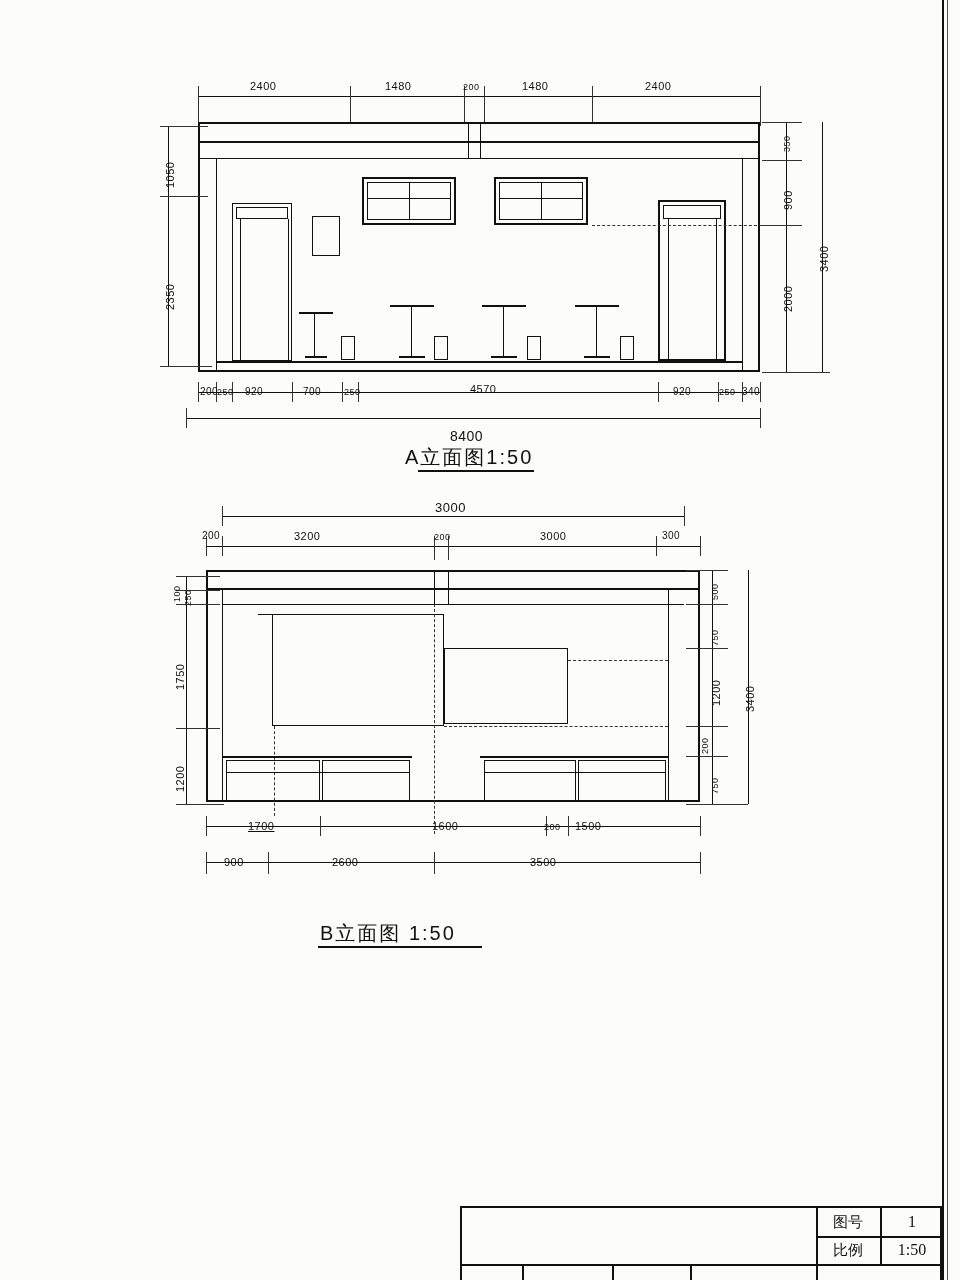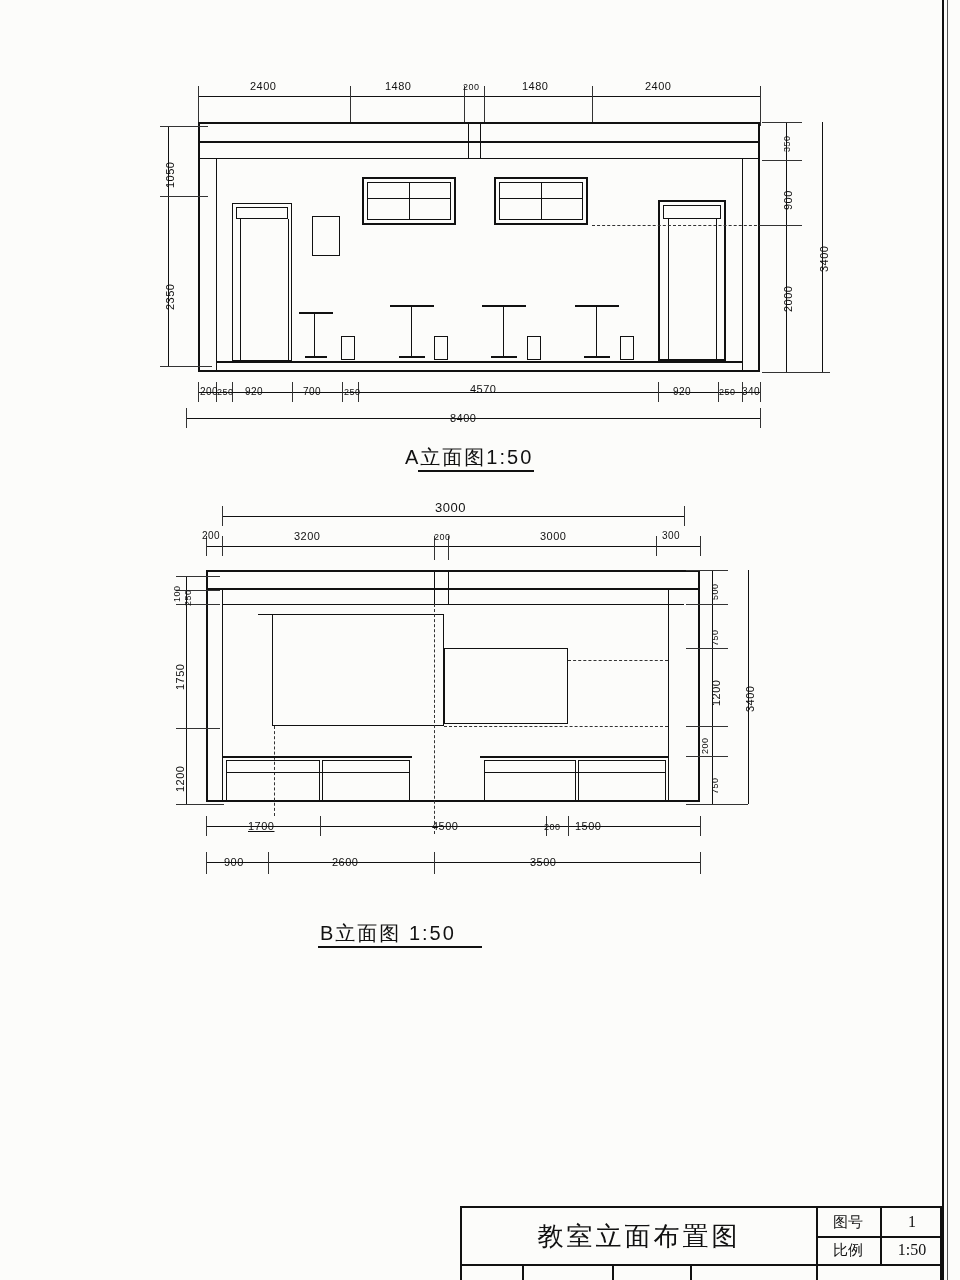--- a/index.html
+++ b/index.html
@@ -162,21 +162,21 @@
     <span class="txt sm" style="left:303px;top:386px;">700</span>
     <span class="txt xs" style="left:344px;top:387px;">250</span>
     <span class="txt" style="left:470px;top:383px;">4570</span>
     <span class="txt sm" style="left:673px;top:386px;">920</span>
     <span class="txt xs" style="left:719px;top:387px;">250</span>
     <span class="txt sm" style="left:742px;top:386px;">340</span>
 
     <div class="ln h" style="left:186px;top:418px;width:574px;"></div>
     <div class="ln v thin" style="left:186px;top:408px;height:20px;"></div>
     <div class="ln v thin" style="left:760px;top:408px;height:20px;"></div>
-    <span class="txt" style="left:450px;top:412px;font-size:11px;">8400</span>
+    <span class="txt" style="left:450px;top:428px;font-size:14px;">8400</span>
 
     <span class="title-cn" style="left:405px;top:444px;">A立面图1:50</span>
     <div class="underline" style="left:418px;top:470px;width:116px;"></div>
   </div>
 
   <div>
 
     <div class="ln h" style="left:222px;top:516px;width:462px;"></div>
     <div class="ln v thin" style="left:222px;top:506px;height:20px;"></div>
     <div class="ln v thin" style="left:684px;top:506px;height:20px;"></div>
@@ -253,21 +253,21 @@
     <div class="ln v" style="left:748px;top:570px;height:234px;"></div>
     <span class="txt rot" style="left:744px;top:712px;">3400</span>
 
     <div class="ln h" style="left:206px;top:826px;width:494px;"></div>
     <div class="ln v thin" style="left:206px;top:816px;height:20px;"></div>
     <div class="ln v thin" style="left:320px;top:816px;height:20px;"></div>
     <div class="ln v thin" style="left:546px;top:816px;height:20px;"></div>
     <div class="ln v thin" style="left:568px;top:816px;height:20px;"></div>
     <div class="ln v thin" style="left:700px;top:816px;height:20px;"></div>
     <span class="txt" style="left:248px;top:820px;text-decoration:underline;">1700</span>
-    <span class="txt" style="left:432px;top:820px;">4500</span>
+    <span class="txt" style="left:432px;top:820px;">1600</span>
     <span class="txt xs" style="left:544px;top:822px;">200</span>
     <span class="txt" style="left:575px;top:820px;">1500</span>
 
     <div class="ln h" style="left:206px;top:862px;width:494px;"></div>
     <div class="ln v thin" style="left:206px;top:852px;height:22px;"></div>
     <div class="ln v thin" style="left:268px;top:852px;height:22px;"></div>
     <div class="ln v thin" style="left:434px;top:852px;height:22px;"></div>
     <div class="ln v thin" style="left:700px;top:852px;height:22px;"></div>
     <span class="txt" style="left:224px;top:856px;">900</span>
     <span class="txt" style="left:332px;top:856px;">2600</span>
@@ -279,20 +279,19 @@
 
   <div class="tb" style="left:460px;top:1206px;width:482px;height:92px;">
     <div class="vline" style="left:354px;top:0;height:92px;"></div>
     <div class="vline" style="left:418px;top:0;height:56px;"></div>
     <div class="hline" style="left:354px;top:28px;width:128px;"></div>
     <div class="hline" style="left:0;top:56px;width:482px;"></div>
     <div class="vline" style="left:60px;top:56px;height:36px;"></div>
     <div class="vline" style="left:150px;top:56px;height:36px;"></div>
     <div class="vline" style="left:228px;top:56px;height:36px;"></div>
 
-    <div class="cell hand" style="left:0;top:0;width:354px;height:56px;font-size:26px;letter-spacing:3px;">教室立面布置图</div>
     <div class="cell hand" style="left:354px;top:0;width:64px;height:28px;font-size:15px;">图号</div>
     <div class="cell hand" style="left:418px;top:0;width:64px;height:28px;font-size:16px;">1</div>
     <div class="cell hand" style="left:354px;top:28px;width:64px;height:28px;font-size:15px;">比例</div>
     <div class="cell hand" style="left:418px;top:28px;width:64px;height:28px;font-size:16px;">1:50</div>
   </div>
 
 </div>
 
 </body></html>

